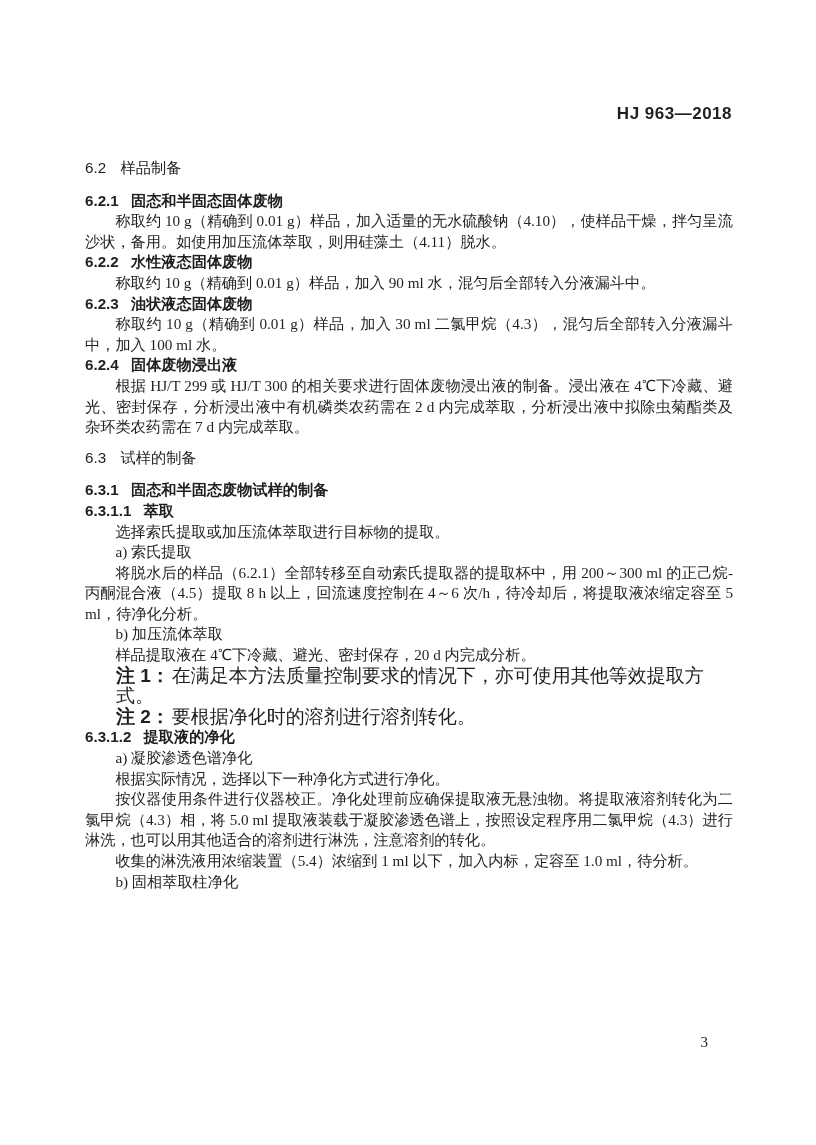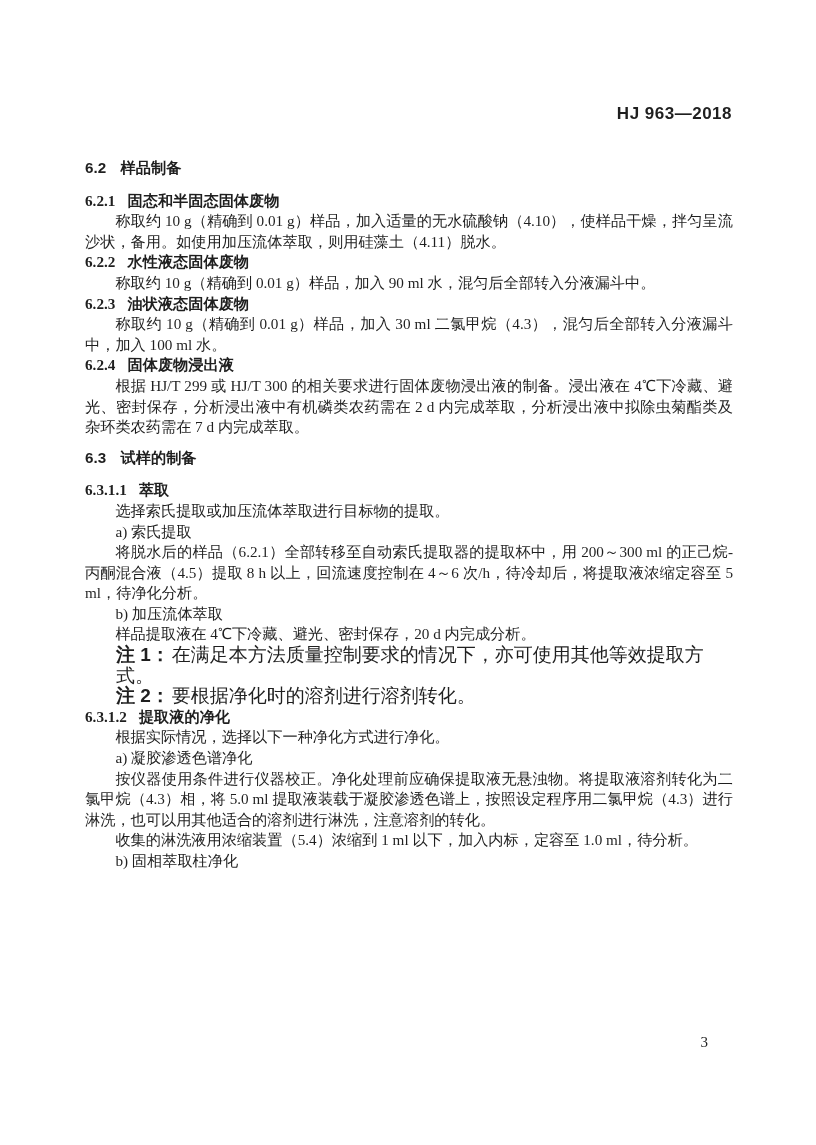--- a/index.html
+++ b/index.html
@@ -23,25 +23,25 @@
   .content {
     position:absolute;
     left:85px; top:148px;
     width:648px;
   }
   .block { font-size:15.2px; line-height:20.6px; margin:0; }
   .p  { text-indent:2em; text-align:justify; }
   .li { text-indent:2em; }
   .h2 {
     font-family:"Liberation Sans", sans-serif;
-    font-weight:bold;
+    font-weight:normal;
     margin:10px 0 12px 0;
   }
   .h3, .h4 {
-    font-family:Liberation Serif, serif;
+    font-family:Liberation Sans, sans-serif;
     font-weight:bold;
   }
   .hnum { margin-right:0.95em; }
   .h3 .hnum, .h4 .hnum { margin-right:0.8em; }
   .note {
     font-size:19px;
     line-height:20.6px;
     padding-left:31px;
   }
   .note-label {
@@ -89,20 +89,23 @@
     <div class="block h3">
       <span class="hnum">6.2.4</span><span>固体废物浸出液</span>
     </div>
 
     <div class="block p">根据 HJ/T 299 或 HJ/T 300 的相关要求进行固体废物浸出液的制备。浸出液在 4℃下冷藏、避光、密封保存，分析浸出液中有机磷类农药需在 2 d 内完成萃取，分析浸出液中拟除虫菊酯类及杂环类农药需在 7 d 内完成萃取。</div>
 
     <div class="block h2">
       <span class="hnum">6.3</span><span>试样的制备</span>
     </div>
 
+    <div class="block h3">
+      <span class="hnum">6.3.1</span><span>固态和半固态废物试样的制备</span>
+    </div>
 
     <div class="block h4">
       <span class="hnum">6.3.1.1</span><span>萃取</span>
     </div>
 
     <div class="block p">选择索氏提取或加压流体萃取进行目标物的提取。</div>
 
     <div class="block li">a) 索氏提取</div>
 
     <div class="block p">将脱水后的样品（6.2.1）全部转移至自动索氏提取器的提取杯中，用 200～300 ml 的正己烷-丙酮混合液（4.5）提取 8 h 以上，回流速度控制在 4～6 次/h，待冷却后，将提取液浓缩定容至 5 ml，待净化分析。</div>
@@ -117,23 +120,23 @@
     </div>
 
     <div class="block note">
       <span class="note-label">注 2：</span><span>要根据净化时的溶剂进行溶剂转化。</span>
     </div>
 
     <div class="block h4">
       <span class="hnum">6.3.1.2</span><span>提取液的净化</span>
     </div>
 
+    <div class="block li">a) 凝胶渗透色谱净化</div>
+
     <div class="block p">根据实际情况，选择以下一种净化方式进行净化。</div>
-
-    <div class="block li">a) 凝胶渗透色谱净化</div>
 
     <div class="block p">按仪器使用条件进行仪器校正。净化处理前应确保提取液无悬浊物。将提取液溶剂转化为二氯甲烷（4.3）相，将 5.0 ml 提取液装载于凝胶渗透色谱上，按照设定程序用二氯甲烷（4.3）进行淋洗，也可以用其他适合的溶剂进行淋洗，注意溶剂的转化。</div>
 
     <div class="block p">收集的淋洗液用浓缩装置（5.4）浓缩到 1 ml 以下，加入内标，定容至 1.0 ml，待分析。</div>
 
     <div class="block li">b) 固相萃取柱净化</div>
 
 
   </div>
 

